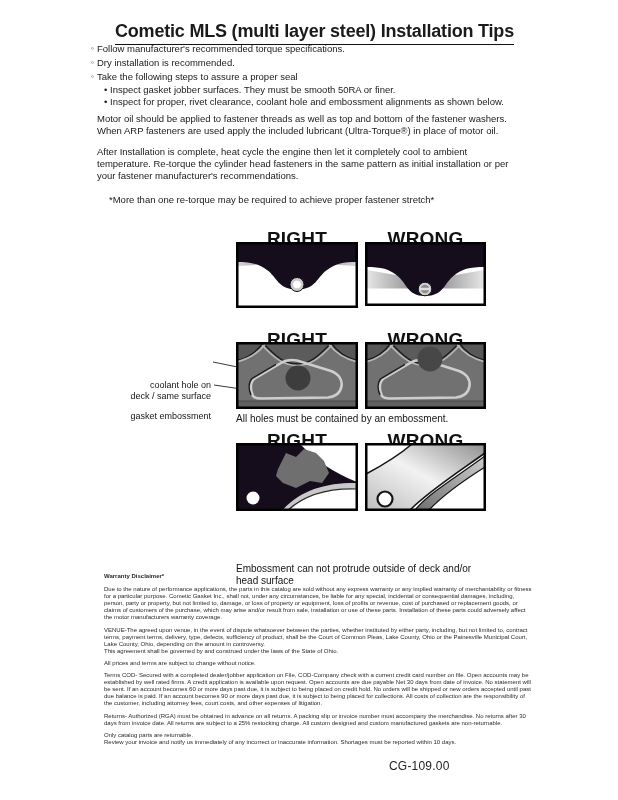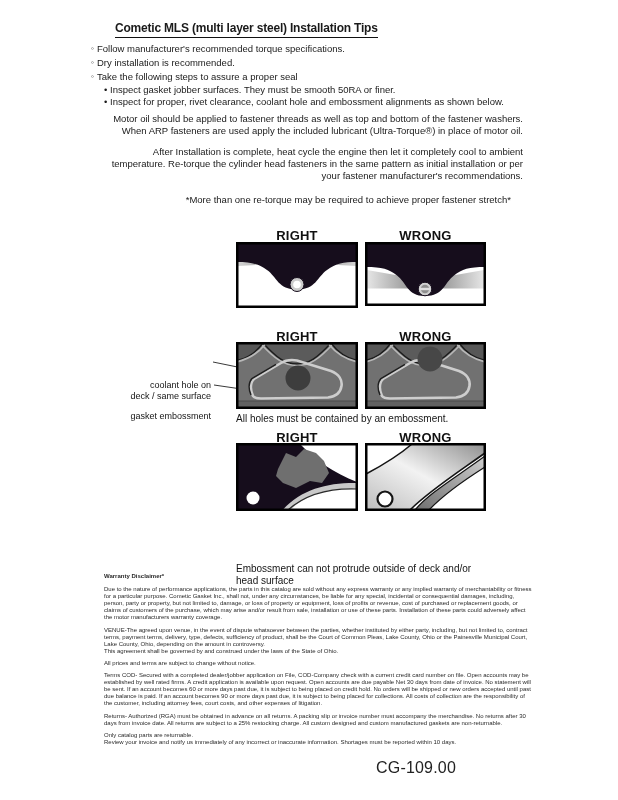--- a/index.html
+++ b/index.html
@@ -2,40 +2,40 @@
 <html><head>
 <meta charset="utf-8">
 <style>
   html,body{margin:0;padding:0;background:#ffffff;}
   .page{
     position:relative;width:618px;height:800px;background:#ffffff;overflow:hidden;
     font-family:"Liberation Sans", sans-serif;color:#1a1a1a;
   }
   .abs{position:absolute;}
   .page-title{
-    left:115px;top:21px;font-size:12px;font-weight:bold;letter-spacing:-0.2px;
+    left:115px;top:21px;font-size:18px;font-weight:bold;letter-spacing:-0.2px;
     border-bottom:1.6px solid #111;padding-bottom:2px;white-space:nowrap;
   }
   .tips{left:91px;top:43px;width:450px;font-size:9.5px;line-height:11.6px;}
   .tip-row{display:flex;margin-bottom:2.2px;}
   .tip-row .marker{width:6px;flex:0 0 6px;font-size:8px;line-height:11.6px;}
   .sub{margin-left:13px;margin-bottom:0.5px;}
   .sub .marker{font-size:9.5px;}
   .diesel{left:97px;top:113px;width:426px;font-size:9.5px;line-height:11.7px;}
   .diesel h2{font-size:11px;font-weight:bold;margin:0 0 7px 0;letter-spacing:-0.1px;}
-  .diesel p{margin:0 0 10px 0;text-align:right;}
+  .diesel p{margin:0 0 10px 0;}
   .diesel p.note{margin:12px;}
-  .dg-label{font-size:13px;font-weight:600;text-align:center;letter-spacing:0.2px;color:#111;}
+  .dg-label{font-size:19px;font-weight:600;text-align:center;letter-spacing:0.2px;color:#111;}
   .dg-caption{font-size:10px;color:#151515;line-height:11.5px;}
   .callout{font-size:9px;line-height:10.5px;text-align:right;color:#151515;margin-top:36px;}
   .legal{left:104px;top:573px;width:428px;font-size:6px;line-height:7.1px;color:#2a2a2a;}
   .legal h3{font-size:6px;font-weight:bold;margin:0 0 6px 0;}
   .legal p{margin:0 0 5px 0;}
   .legal p.tight{margin:0;}
-  .page-code{left:376px;top:759px;font-size:16px;color:#222;letter-spacing:0.2px;}
+  .page-code{left:389px;top:759px;font-size:12px;color:#222;letter-spacing:0.2px;}
   svg{display:block;}
 </style>
 </head>
 <body>
 
 <div class="page">
 
   <div class="abs page-title">Cometic MLS (multi layer steel) Installation Tips</div>
 
   <div class="abs tips">

